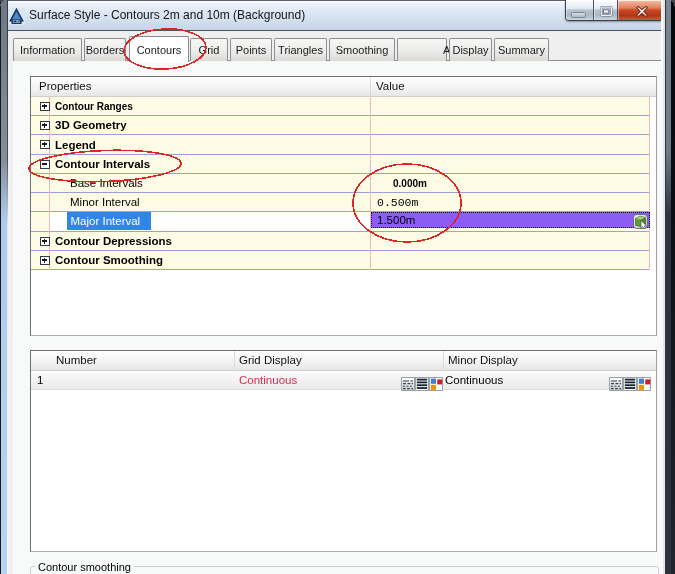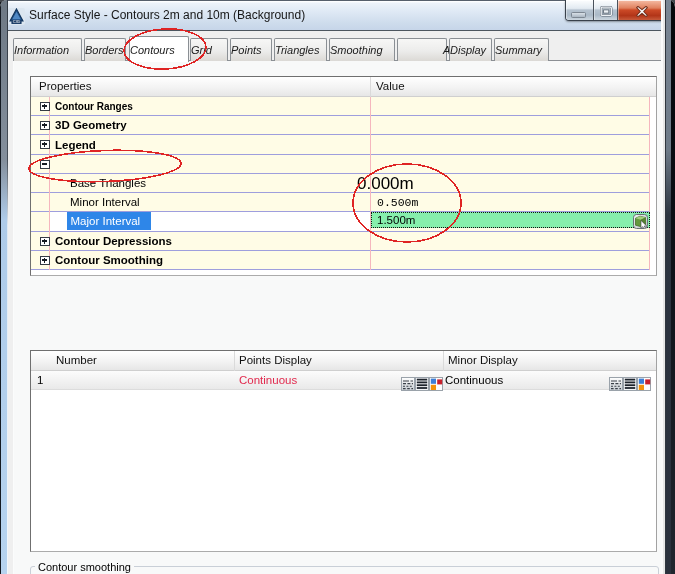--- a/index.html
+++ b/index.html
@@ -37,27 +37,27 @@
     box-shadow:0 1px 2px rgba(0,0,0,.35); }
   .cap { position:relative; height:100%; box-shadow:inset 0 1px 0 rgba(255,255,255,.75), inset 1px 0 0 rgba(255,255,255,.4); }
   .capmin,.caprest { background:linear-gradient(180deg,#fdfeff 0%,#e2eaf1 42%,#b6c3d0 50%,#aab9c7 75%,#ccd6df 100%); }
   .capmin  { width:28px; border-right:1px solid #4a525c; }
   .caprest { width:25px; border-right:1px solid #4a525c; }
   .capclose{ width:47px; background:linear-gradient(180deg,#f6bda6 0%,#e0815f 40%,#cc4a27 50%,#b23518 78%,#c65a3b 100%); }
 
   
   .tab { position:absolute; top:38px; height:23px; background:linear-gradient(180deg,#f7f7f6 0%,#ececeb 55%,#dbd9d5 100%);
     border:1px solid #8a8f94; border-bottom:none; border-radius:2px 2px 0 0;
-    font-size:11px; color:#1a1a1a; line-height:23px; z-index:2;font-style:italic; }
+    font-size:11px; color:#1a1a1a; text-align:center; line-height:23px; z-index:2; }
   .tab.active { top:36px; height:26px; background:#fff; z-index:4; line-height:27px; }
   #pane { position:absolute; left:13px; top:60px; width:649px; height:514px;
     border-top:1px solid #8c9095; border-left:1.5px solid #fbfcfc; background:#f8f9f9; z-index:1; }
 
   
-  #t1 { position:absolute; left:30px; top:76px; width:627px; height:200px;
+  #t1 { position:absolute; left:30px; top:76px; width:627px; height:260px;
     border:1px solid; border-color:#6f6f6f #a2a2a2 #ababab #6f6f6f; background:#fff; z-index:2; }
   .thead { position:absolute; left:0; top:0; width:100%; height:20px;
     background:linear-gradient(180deg,#ffffff 0%,#f3f3f3 55%,#e6e6e6 100%);
     border-bottom:1px solid #cfcfcf; font-size:11.5px; color:#111; }
   .yrow { position:absolute; left:0; width:619px; background:#fffce6;
     border-bottom:1px solid #9e9edd; font-size:11.5px; color:#000; }
   .cat { font-weight:bold; }
   .pm { position:absolute; left:9px; width:10px; height:9px; background:#fff;
     border:1.5px solid #353b43; }
   .pm i { position:absolute; left:0.8px; top:2.3px; width:5.5px; height:1.4px; background:#161b22; }
@@ -174,48 +174,49 @@
         <b></b>
       </div>
     <div class="pm" style="top:179px;">
         <i></i>
         <b></b>
       </div>
 
     <div class="lab cat" style="left:24px; top:20px; font-size:10px; line-height:19px; font-weight:bold;">Contour Ranges</div>
     <div class="lab cat" style="left:24px; top:39px; font-size:11.5px; line-height:19px; font-weight:bold;">3D Geometry</div>
     <div class="lab cat" style="left:24px; top:58px; font-size:11.5px; line-height:20px; font-weight:bold;">Legend</div>
-    <div class="lab" style="left:39px; top:97px; font-size:11.5px; line-height:19px;">Base Triangles</div>
+    <div class="lab cat" style="left:24px; top:78px; font-size:11.5px; line-height:19px; font-weight:bold;">Contour Intervals</div>
+    <div class="lab" style="left:39px; top:97px; font-size:11.5px; line-height:19px;">Base Intervals</div>
     <div class="lab" style="left:39px; top:116px; font-size:11.5px; line-height:19px;">Minor Interval</div>
     <div class="abs" style="left:36px; top:135px; width:84px; height:18px; background:#2e86e8;"></div>
     <div class="lab" style="left:39.5px; top:135px; font-size:11.5px; line-height:19px; color:#fff;">Major Interval</div>
     <div class="lab cat" style="left:24px; top:155px; font-size:11.5px; line-height:19px; font-weight:bold;">Contour Depressions</div>
     <div class="lab cat" style="left:24px; top:174px; font-size:11.5px; line-height:19px; font-weight:bold;">Contour Smoothing</div>
 
-    <div class="lab" style="left:326px; top:97px; font-size:17px; line-height:19px;">0.000m</div>
+    <div class="lab" style="left:362px; top:97px; font-size:10px; line-height:19px;font-weight:bold;">0.000m</div>
     <div class="lab" style="left:346px; top:116px; font-size:11.5px; line-height:19px;font-family:Liberation Mono, monospace;">0.500m</div>
 
-    <div class="abs" style="left:340px; top:135px; width:279px; height:16px; background:#86efac; border:1px dotted #111; font-size:11.5px; line-height:14px;">
+    <div class="abs" style="left:340px; top:135px; width:279px; height:16px; background:#8b5cf6; border:1px dotted #111; font-size:11.5px; line-height:14px;">
         <span style="position:absolute; left:5px;">1.500m</span>
       </div>
 
     <div class="abs" style="left:602px; top:137px; width:15px; height:15px; border:1px solid #6a7076; border-radius:3.5px; background:linear-gradient(135deg,#f2f4f6,#b9bfc6);">
       <svg width="13" height="13" viewBox="0 0 13 13" style="position:absolute;left:0;top:0;">
         <path d="M1.5 3.2 L6 1.2 L11.5 2.6 L11.5 9.6 L6.5 11.6 L1.5 10.2 Z" fill="#64983d" stroke="#3a6420" stroke-width="0.7"></path>
         <path d="M1.5 3.2 L6 1.2 L11.5 2.6 L6.8 4.8 Z" fill="#a5cf7e"></path>
         <path d="M6.8 4.8 L11.5 2.6 L11.5 9.6 L6.8 11.6 Z" fill="#55832f"></path>
         <path d="M7 5.4 L12.6 10.9 L10.2 11 L11.5 13.4 L10 14 L8.9 11.6 L7 13.2 Z" fill="#fff" stroke="#3a3f45" stroke-width="0.6"></path>
       </svg>
     </div>
   </div>
 
   <div id="t2" style="position:absolute; left:30px; top:350px; width:627px; height:202px; border:1px solid; border-color:#6f6f6f #a2a2a2 #ababab #6f6f6f; background:#fff; z-index:2;">
     <div class="thead">
       <div class="abs" style="left:6px; top:3px;padding-left:19px;">Number</div>
-      <div class="abs" style="left:208px; top:3px;">Points Display</div>
+      <div class="abs" style="left:208px; top:3px;">Grid Display</div>
       <div class="abs" style="left:417px; top:3px;">Minor Display</div>
       <div class="abs" style="left:203px; top:0; width:1px; height:20px; background:#dadada;"></div>
       <div class="abs" style="left:412px; top:0; width:1px; height:20px; background:#dadada;"></div>
     </div>
     <div class="abs" style="left:0; top:20px; width:619px; height:19px; background:linear-gradient(180deg,#fcfcfc,#e9e9e9); border-bottom:1px solid #dcdcdc; font-size:11.5px;">
       <div class="abs" style="left:6px; top:0; line-height:19px;">1</div>
       <div class="abs" style="left:208px; top:0; line-height:19px; color:#e22a4e;">Continuous</div>
       <div class="abs" style="left:414px; top:0; line-height:19px;">Continuous</div>
     </div>
     <svg class="abs" style="left:370px; top:26px;" width="42" height="14" viewBox="0 0 42 14">

